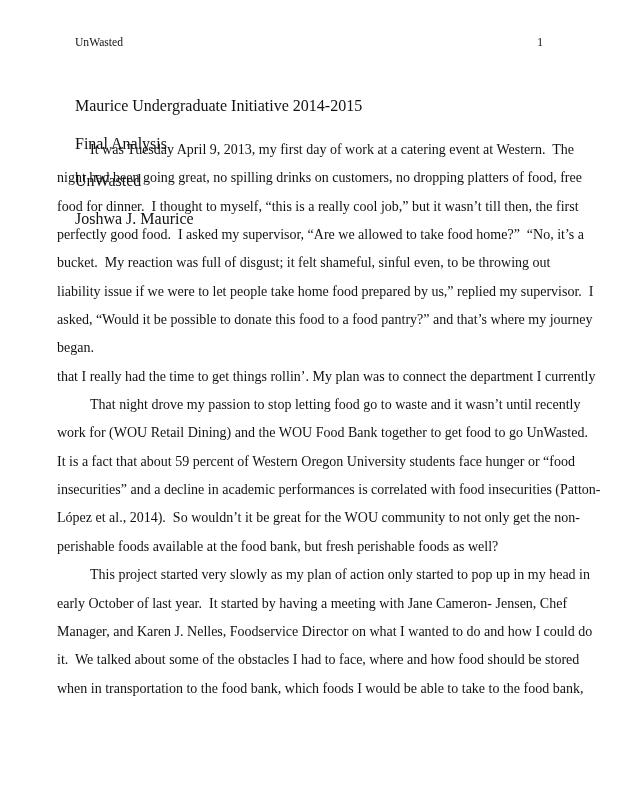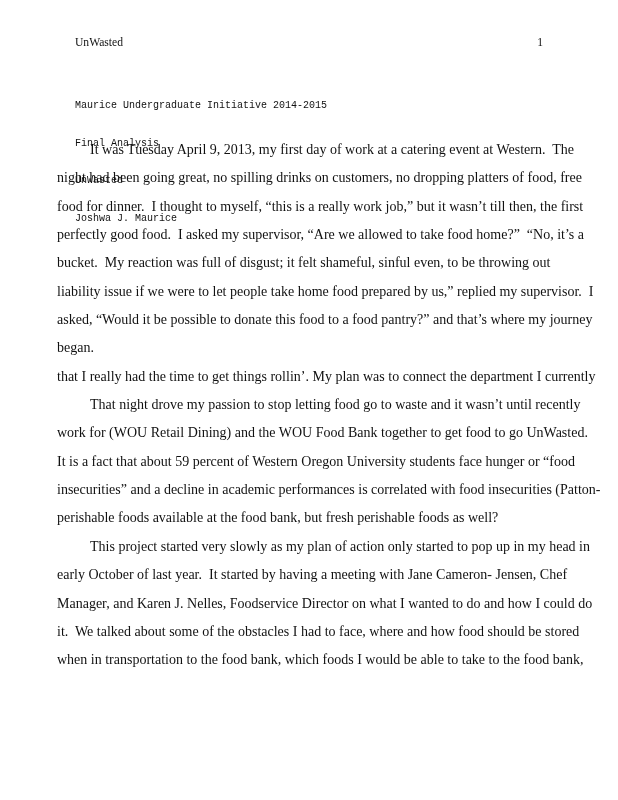--- a/index.html
+++ b/index.html
@@ -19,24 +19,23 @@
     right: 75px;
     display: flex;
     justify-content: space-between;
     font-size: 11.6px;
     line-height: 13px;
   }
   .front-matter {
     position: absolute;
     top: 75px;
     left: 75px;
-    font-size: 10px;
+    font-size: 16px;
     line-height: 12.5px;
     white-space: pre;
-    font-family: Liberation Mono, monospace;
   }
   .body-text {
     position: absolute;
     top: 136px;
     left: 57px;
     width: 472px;
     font-size: 14px;
   }
   .text-line {
     height: 28.35px;
@@ -60,34 +59,35 @@
     <div>Final Analysis</div>
     <div>UnWasted</div>
     <div>Joshwa J. Maurice</div>
   </div>
 
   <div class="body-text">
 
     <div>
       <div class="text-line indent">It was Tuesday April 9, 2013, my first day of work at a catering event at Western.  The</div>
       <div class="text-line">night had been going great, no spilling drinks on customers, no dropping platters of food, free</div>
-      <div class="text-line">food for dinner.  I thought to myself, “this is a really work job,” but it wasn’t till then, the first</div>
+      <div class="text-line">food for dinner.  I thought to myself, “this is a really cool job,” but it wasn’t till then, the first</div>
       <div class="text-line">perfectly good food.  I asked my supervisor, “Are we allowed to take food home?”  “No, it’s a</div>
       <div class="text-line">bucket.  My reaction was full of disgust; it felt shameful, sinful even, to be throwing out</div>
       <div class="text-line">liability issue if we were to let people take home food prepared by us,” replied my supervisor.  I</div>
       <div class="text-line">asked, “Would it be possible to donate this food to a food pantry?” and that’s where my journey</div>
       <div class="text-line">began.</div>
     </div>
 
     <div>
       <div class="text-line">that I really had the time to get things rollin’. My plan was to connect the department I currently</div>
       <div class="text-line indent">That night drove my passion to stop letting food go to waste and it wasn’t until recently</div>
       <div class="text-line">work for (WOU Retail Dining) and the WOU Food Bank together to get food to go UnWasted.</div>
       <div class="text-line">It is a fact that about 59 percent of Western Oregon University students face hunger or “food</div>
       <div class="text-line">insecurities” and a decline in academic performances is correlated with food insecurities (Patton-</div>
+      <div class="text-line">López et al., 2014).  So wouldn’t it be great for the WOU community to not only get the non-</div>
       <div class="text-line">perishable foods available at the food bank, but fresh perishable foods as well?</div>
     </div>
 
     <div>
       <div class="text-line indent">This project started very slowly as my plan of action only started to pop up in my head in</div>
       <div class="text-line">early October of last year.  It started by having a meeting with Jane Cameron- Jensen, Chef</div>
       <div class="text-line">Manager, and Karen J. Nelles, Foodservice Director on what I wanted to do and how I could do</div>
       <div class="text-line">it.  We talked about some of the obstacles I had to face, where and how food should be stored</div>
       <div class="text-line">when in transportation to the food bank, which foods I would be able to take to the food bank,</div>
     </div>

